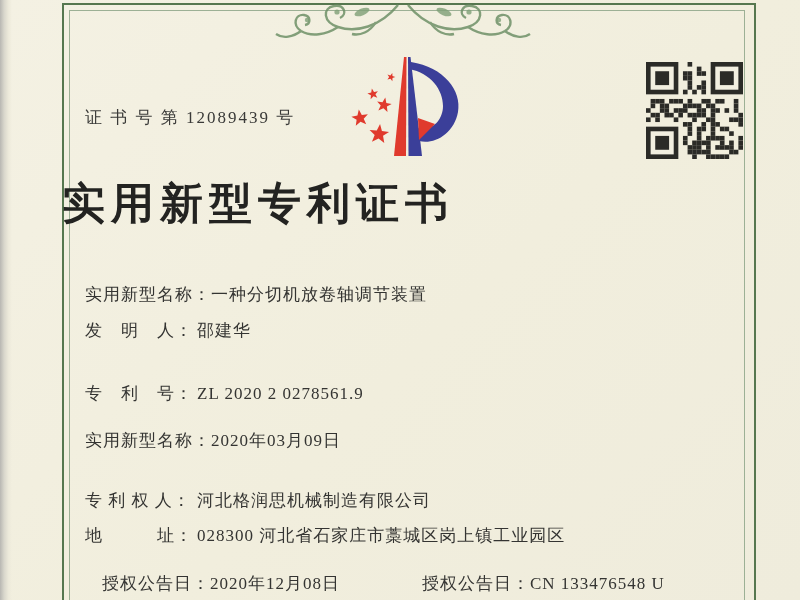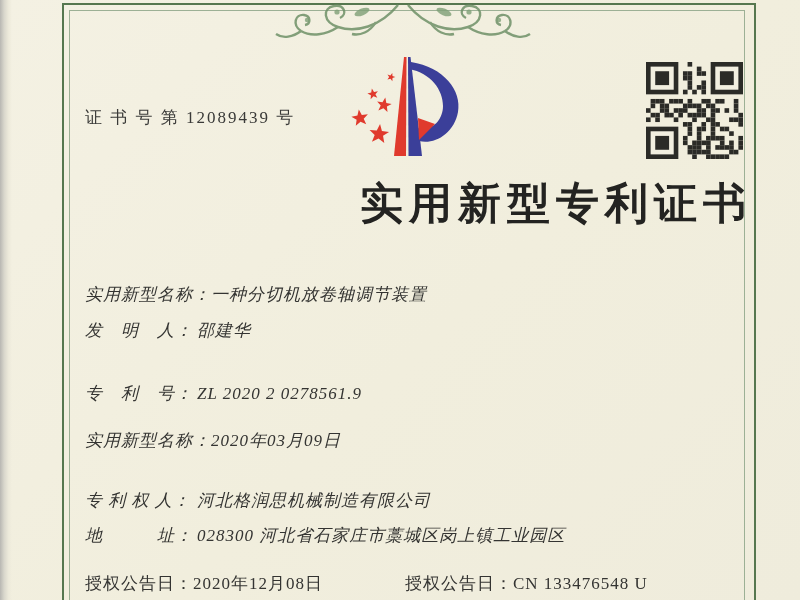--- a/index.html
+++ b/index.html
@@ -28,32 +28,32 @@
   }
   .ornament{position:absolute;left:258px;top:0;width:290px;height:42px;}
   .cert-number{
     position:absolute;left:85px;top:60px;
     font-size:17px;letter-spacing:2px;color:#3a3a38;margin-top:46px;
   }
   .logo{position:absolute;left:338px;top:54px;width:134px;height:112px;}
   .qr{position:absolute;left:646px;top:62px;width:97px;height:97px;}
   .title{
     position:absolute;left:62px;top:175px;width:690px;
-    text-align:right;font-size:43px;font-weight:700;
+    text-align:left;font-size:43px;font-weight:700;
     letter-spacing:6px;color:#232321;
   }
   .field-row{
     position:absolute;left:85px;height:22px;
-    font-size:17px;white-space:nowrap;color:#343432;font-style:italic;
+    font-size:17px;white-space:nowrap;color:#343432;
   }
   .field-label{display:inline-block;min-width:112px;letter-spacing:1px;}
   .field-value{letter-spacing:1px;}
   .row-0{top:283px}.row-1{top:319px}.row-2{top:382px}
   .row-3{top:429px}.row-4{top:489px}.row-5{top:524px}
-  .footer-row{position:absolute;top:572px;height:22px;font-size:17px;white-space:nowrap;color:#343432;}
+  .footer-row{position:absolute;top:572px;height:22px;font-size:17px;white-space:nowrap;color:#343432;margin-left:17px;}
   .footer-0{left:85px}.footer-1{left:405px}
 </style>
 </head>
 <body>
 
 <div class="paper-tint"></div>
 <div class="scan-edge-left"></div>
 
 <div class="frame-outer"></div>
 <div class="frame-inner"></div>

